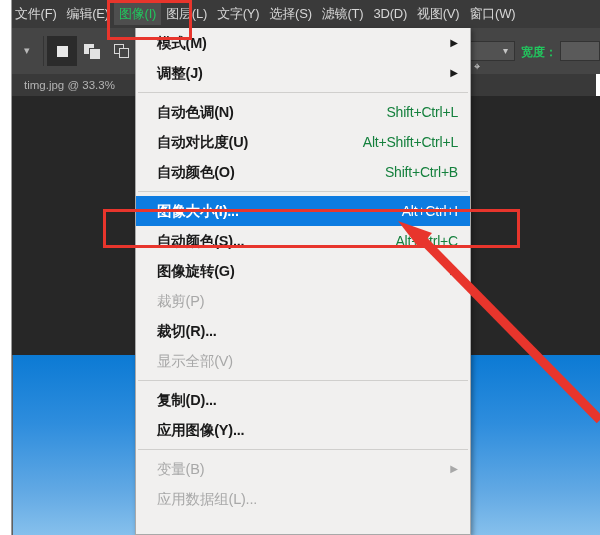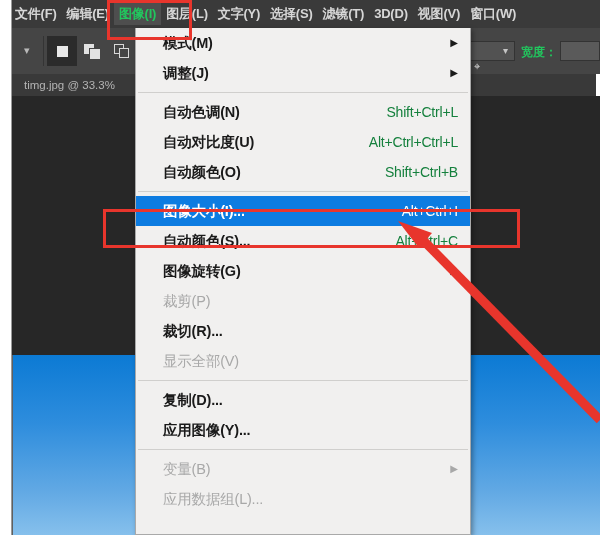--- a/index.html
+++ b/index.html
@@ -39,21 +39,21 @@
     left: 0; top: 0;
     width: 600px; height: 28px;
     background: #3a3a3a;
     display: flex;
     align-items: center;
     z-index: 1;
   }
   .menubar-item {
     color: #d6d6d6;
     font-size: 13px;
-    font-weight: bold;
+    font-weight: normal;
     padding: 4px 5px 5px 5px;
     white-space: nowrap;
     letter-spacing: -0.2px;
     line-height: 1;
   }
   .menubar-item:first-child { margin-left: 10px; }
   .menubar-item.active {
     background: #4e4e4e;
     color: #22c55e;
   }
@@ -201,21 +201,21 @@
     border-top: none;
     box-sizing: border-box;
     box-shadow: 2px 2px 5px rgba(0,0,0,0.35);
     z-index: 5;
   }
   .mi {
     position: relative;
     height: 30px;
     display: flex;
     align-items: center;
-    padding-left: 27px;
+    padding-left: 21px;
     padding-right: 12px;
     box-sizing: border-box;
   }
   .mi .mlabel {
     font-size: 14.5px;
     color: #1a1a1a;
     font-weight: bold;
     white-space: nowrap;
     letter-spacing: -0.2px;
   }
@@ -332,21 +332,21 @@
         <span class="mlabel">调整(J)</span>
         <span class="marrow">▶</span>
       </div>
       <div class="msep"></div>
       <div class="mi">
         <span class="mlabel">自动色调(N)</span>
         <span class="maccel">Shift+Ctrl+L</span>
       </div>
       <div class="mi">
         <span class="mlabel">自动对比度(U)</span>
-        <span class="maccel">Alt+Ctrl+Ctrl+L</span>
+        <span class="maccel">Alt+Shift+Ctrl+L</span>
       </div>
       <div class="mi">
         <span class="mlabel">自动颜色(O)</span>
         <span class="maccel">Shift+Ctrl+B</span>
       </div>
       <div class="msep"></div>
       <div class="mi selected">
         <span class="mlabel">图像大小(I)...</span>
         <span class="maccel">Alt+Ctrl+I</span>
       </div>

